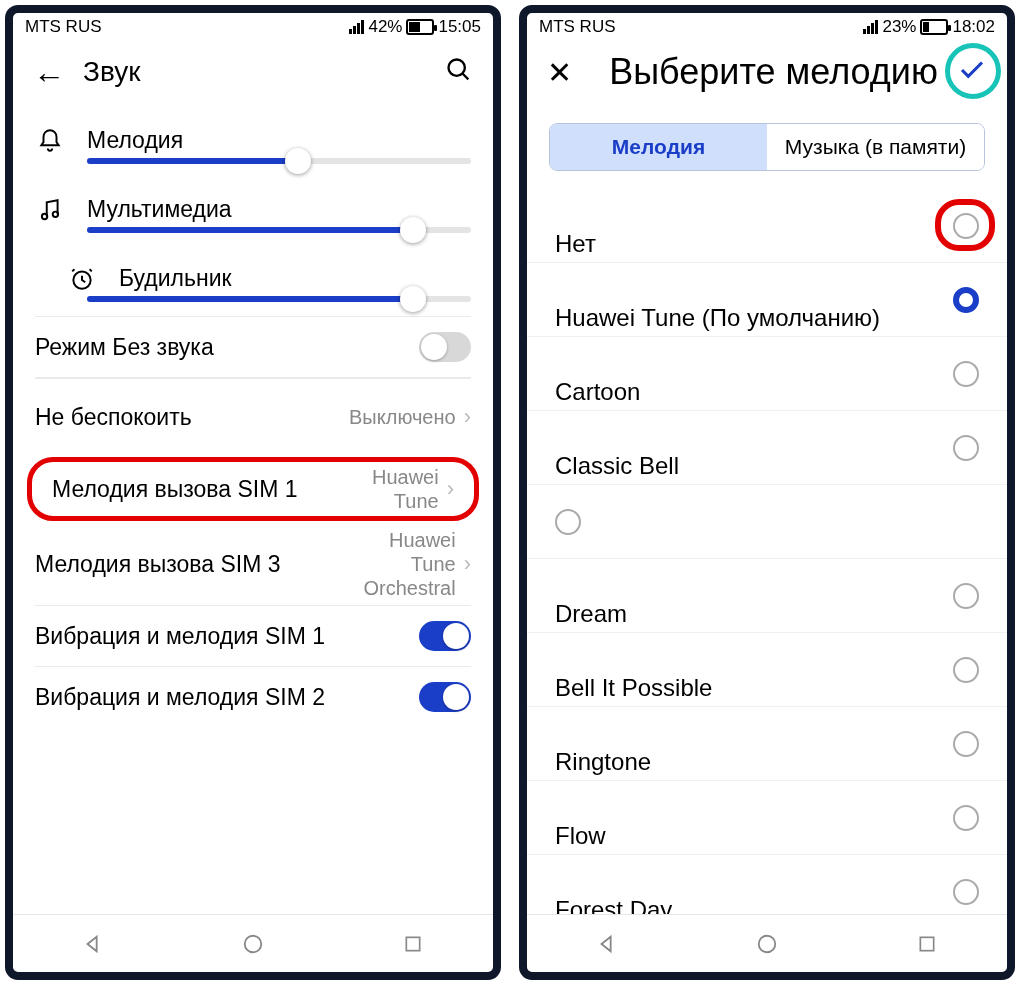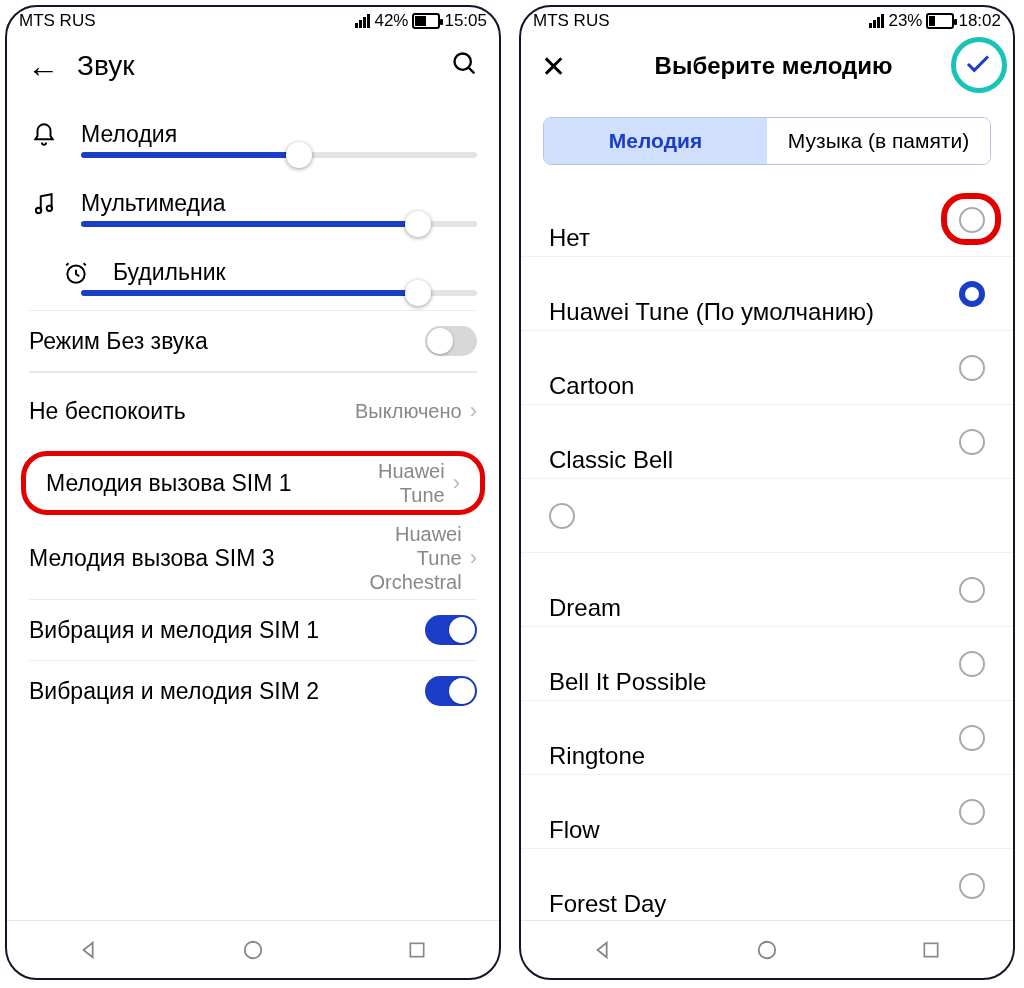--- a/index.html
+++ b/index.html
@@ -8,22 +8,22 @@
     font-family: -apple-system, Helvetica, Arial, sans-serif;
     width: 1024px;
     height: 988px;
     display: flex;
     gap: 18px;
     padding: 5px;
   }
   .phone {
     width: 496px;
     height: 975px;
-    border: 2px solid #0f172a;
-    border-radius: 32px;
+    border: 8px solid #0f172a;
+    border-radius: 13px;
     background: #fff;
     overflow: hidden;
     display: flex;
     flex-direction: column;
     position: relative;
   }
   .status-bar {
     height: 28px;
     display: flex;
     align-items: center;
@@ -43,21 +43,21 @@
   }
   .battery-outline::after { content:''; position:absolute; right:-5px; top:4px; width:3px; height:6px; background:#000; border-radius:1px;}
   .battery-fill { position:absolute; left:1px; top:1px; bottom:1px; background:#000; }
   .header {
     height: 62px;
     display: flex;
     align-items: center;
     padding: 0 20px;
   }
   .header-title { font-size: 28px; font-weight: 500; margin-left: 18px; flex:1;}
-  .header-title-c { font-size: 24px; font-weight: 700; margin-left: 18px; flex:1; text-align:center;}
+  .header-title-c { font-size: 36px; font-weight: 400; margin-left: 18px; flex:1; text-align:center;}
   .content { flex: 1; overflow: hidden; }
   .row {
     display: flex; align-items: center;
     padding: 0 22px;
     min-height: 60px;
     position:relative;
   }
   .row-icon { width: 30px; display:flex; justify-content:center; color:#000;}
   .row-label { font-size: 23px; color:#000; flex:1; margin-left: 22px; }
   .row-label2 { font-size: 23px; color:#000; flex:1;}

